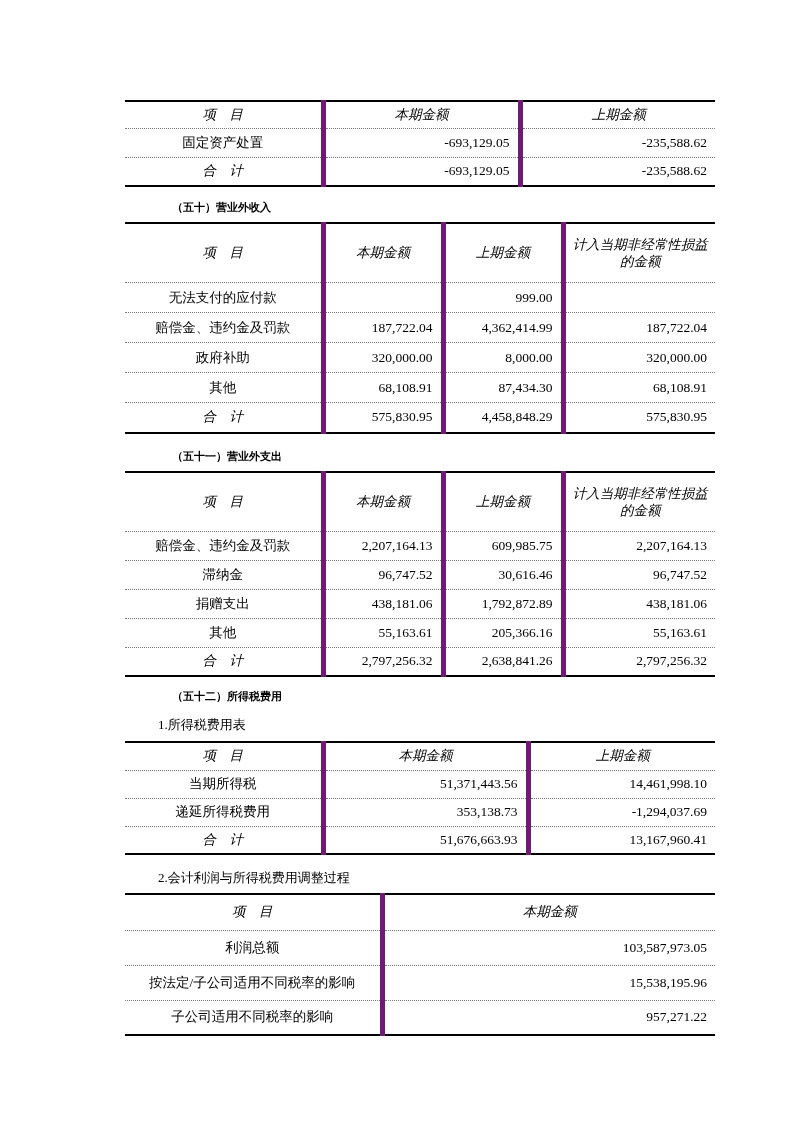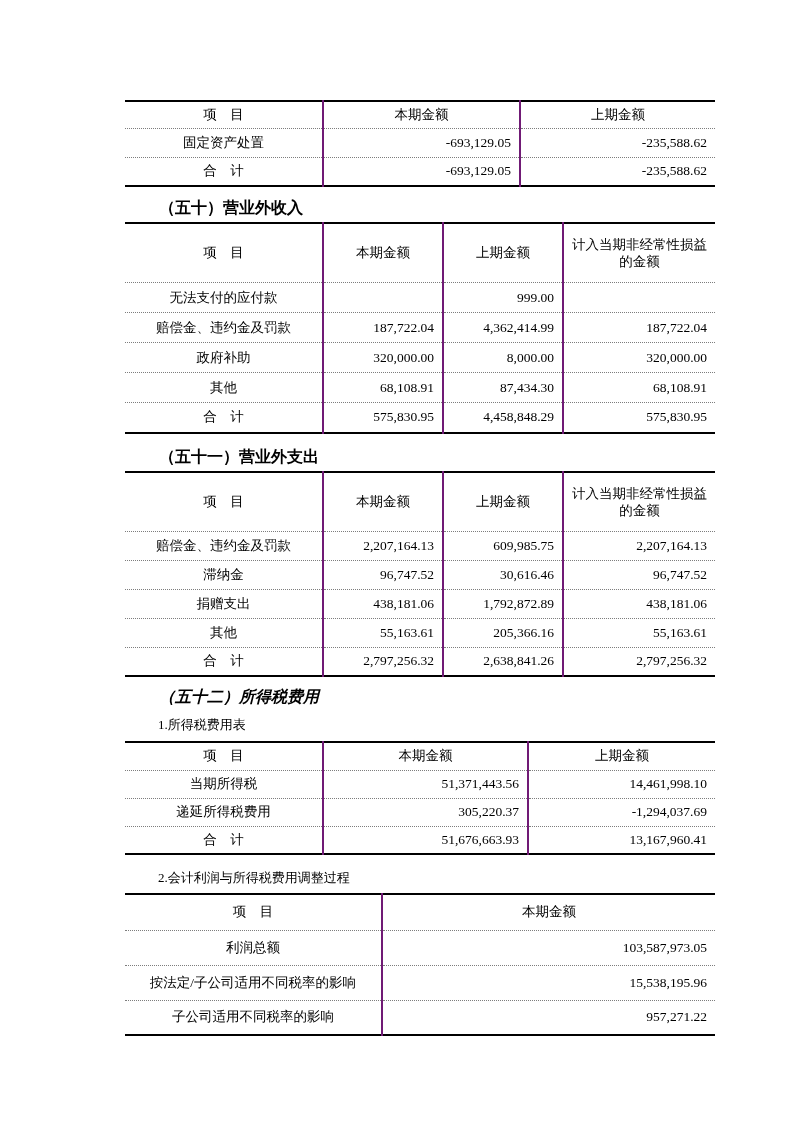--- a/index.html
+++ b/index.html
@@ -12,49 +12,49 @@
   }
   .content { position:absolute; left:125px; top:0; width:590px; }
 
   table {
     border-collapse:collapse; table-layout:fixed; width:590px;
     border-top:2.5px solid #000; border-bottom:2.5px solid #000;
     font-size:13.5px;
   }
   td { padding:0 8px; vertical-align:middle; overflow:hidden; }
   tr + tr td { border-top:1px dotted #7d7d7d; }
-  td + td { border-left:2px solid #701a75; }
-  .hc { text-align:center; }
+  td + td { border-left:5px solid #701a75; }
+  .hc { text-align:center;font-style:italic; }
   .lc { text-align:center; }
   .rc { text-align:right;margin-top:42px; }
 
   .t1 { margin-top:100px; }
   .t1 tr { height:29px; }
   .t1 tr.hdr { height:27px; }
 
   .heading {
-    font-size:16px; font-weight:bold; margin-left:34px;
+    font-size:11px; font-weight:bold; margin-left:47px;
     line-height:19px;
   }
   .sub {
     font-size:13px; font-weight:normal; margin-left:33px;
     line-height:17px;
   }
 
   .h50 { margin-top:11px; }
   .t2 { margin-top:5px; }
   .t2 tr { height:30px; }
   .t2 tr.hdr { height:38px; }
 
   .h51 { margin-top:13px; }
   .t3 { margin-top:5px; }
   .t3 tr { height:29px; }
   .t3 tr.hdr { height:37px; }
 
-  .h52 { margin-top:10px;font-style:italic; }
+  .h52 { margin-top:10px; }
   .sub1 { margin-top:10px; }
   .t4 { margin-top:8px; }
   .t4 tr { height:28px; }
   .t4 tr.hdr { height:28px; }
 
   .sub2 { margin-top:14px; }
   .t5 { margin-top:7px; }
   .t5 tr { height:35px; }
   .t5 tr.hdr { height:36px; }
 
@@ -209,21 +209,21 @@
           <td class="hc">本期金额</td>
           <td class="hc">上期金额</td>
         </tr>
         <tr>
           <td class="lc">当期所得税</td>
           <td class="rc">51,371,443.56</td>
           <td class="rc">14,461,998.10</td>
         </tr>
         <tr>
           <td class="lc">递延所得税费用</td>
-          <td class="rc">305,220.37</td>
+          <td class="rc">353,138.73</td>
           <td class="rc">-1,294,037.69</td>
         </tr>
         <tr>
           <td class="hc">合　计</td>
           <td class="rc">51,676,663.93</td>
           <td class="rc">13,167,960.41</td>
         </tr>
       </tbody>
     </table>
 

